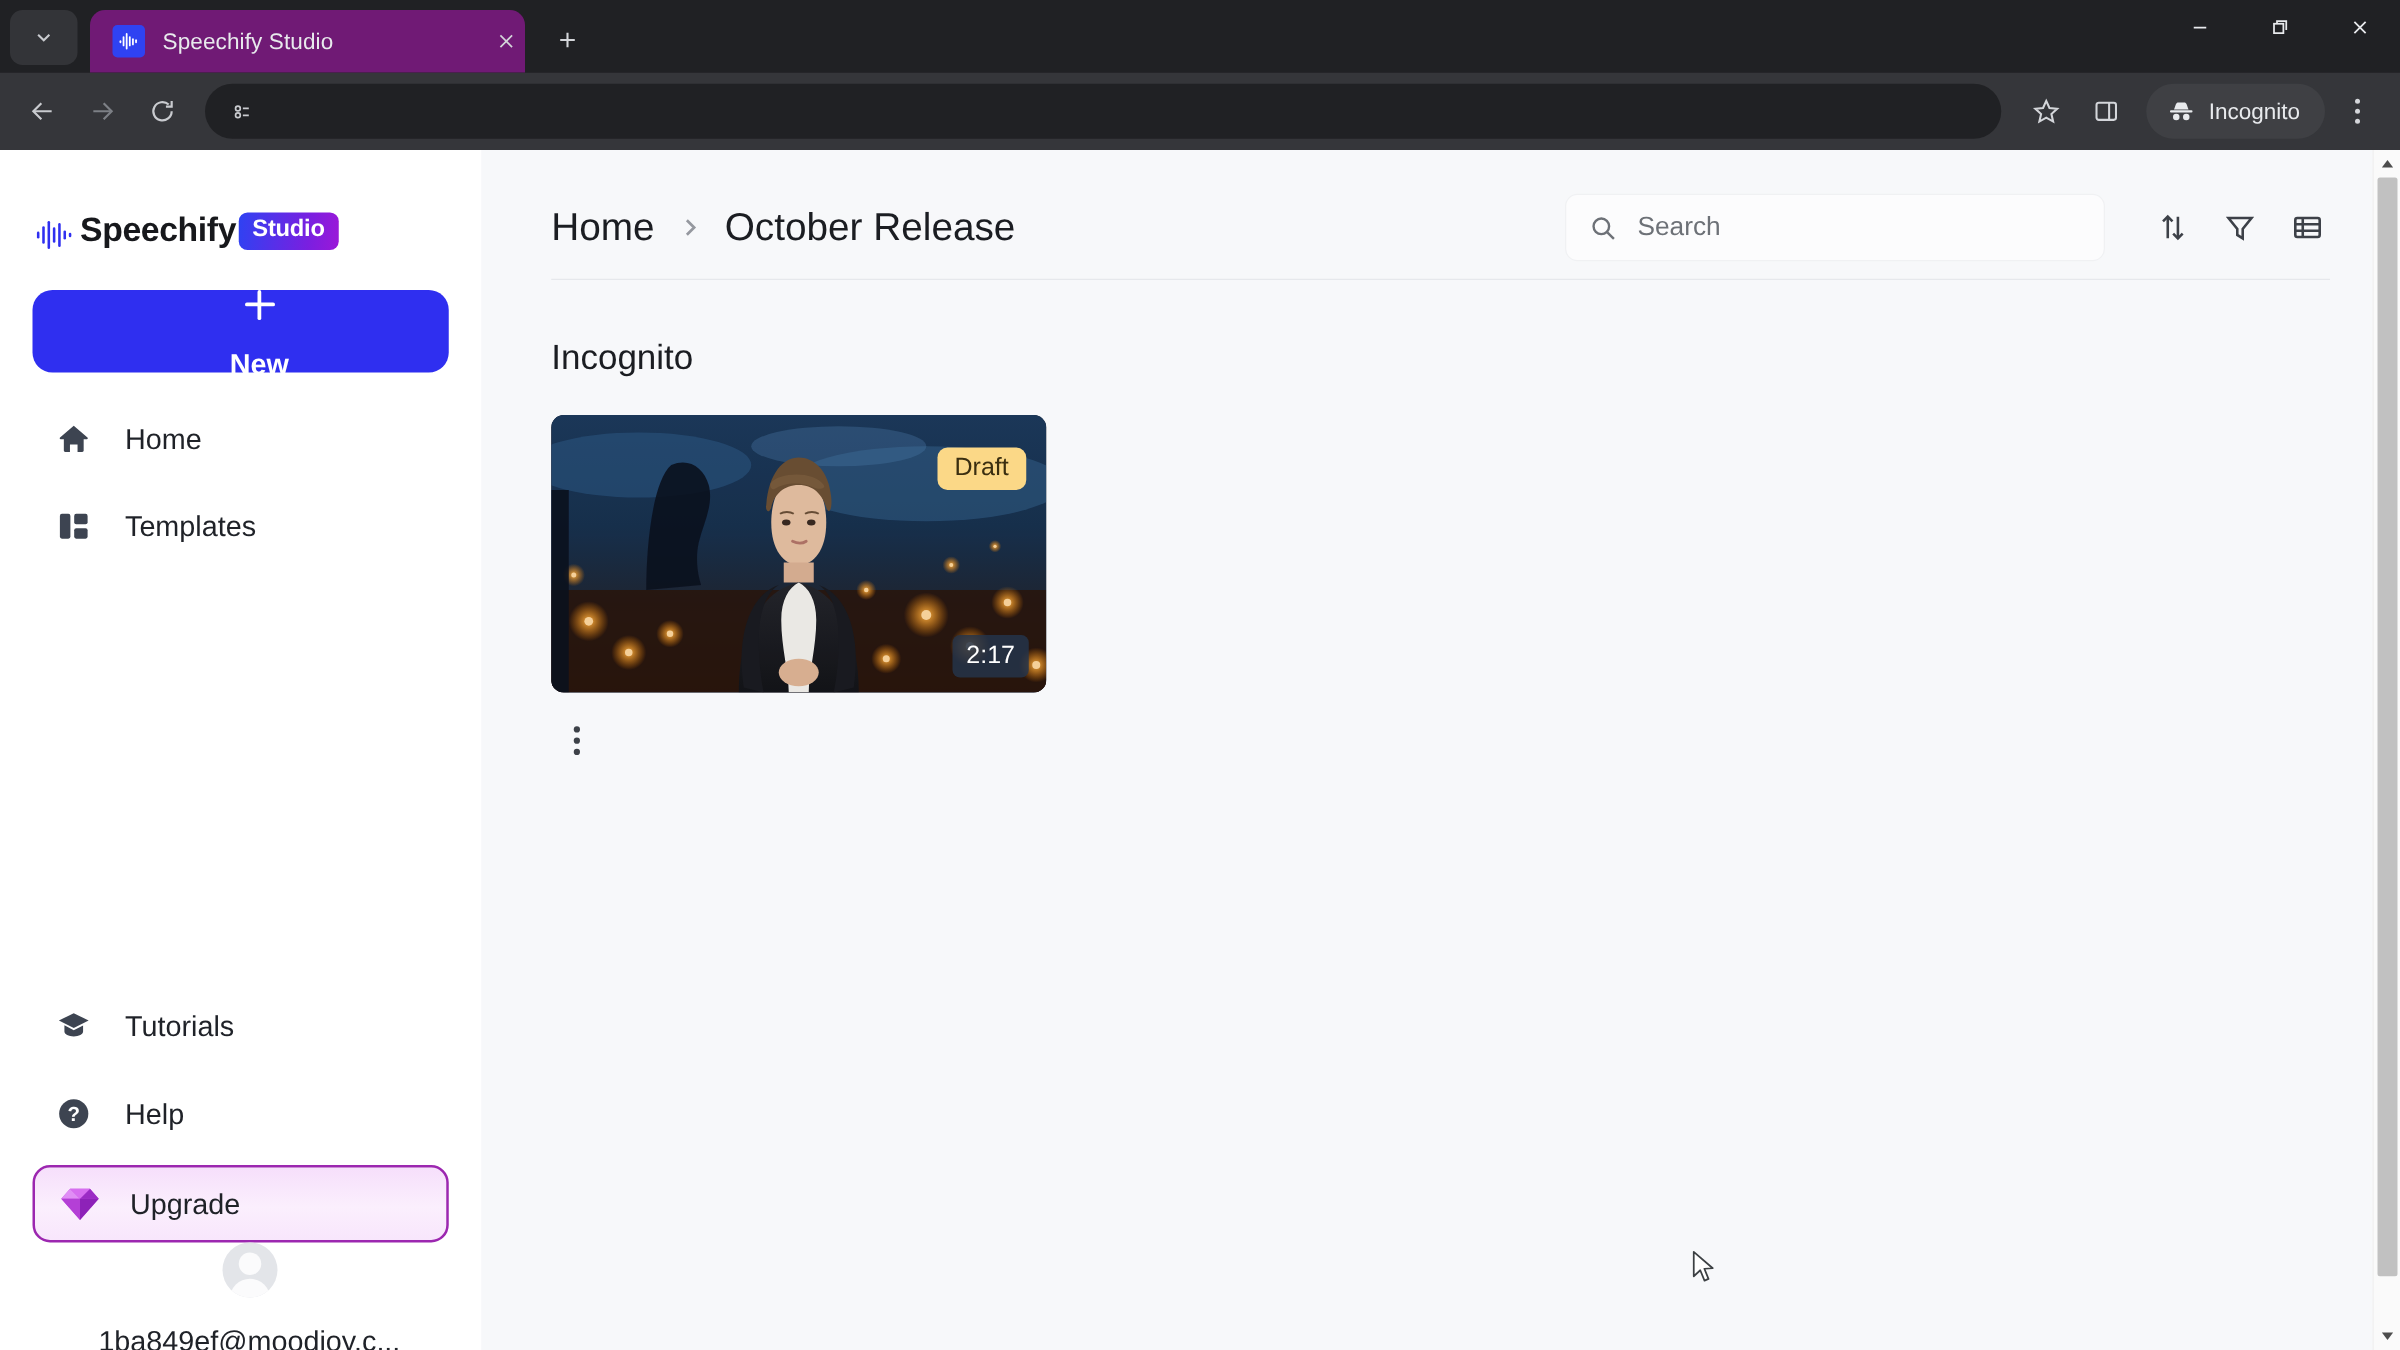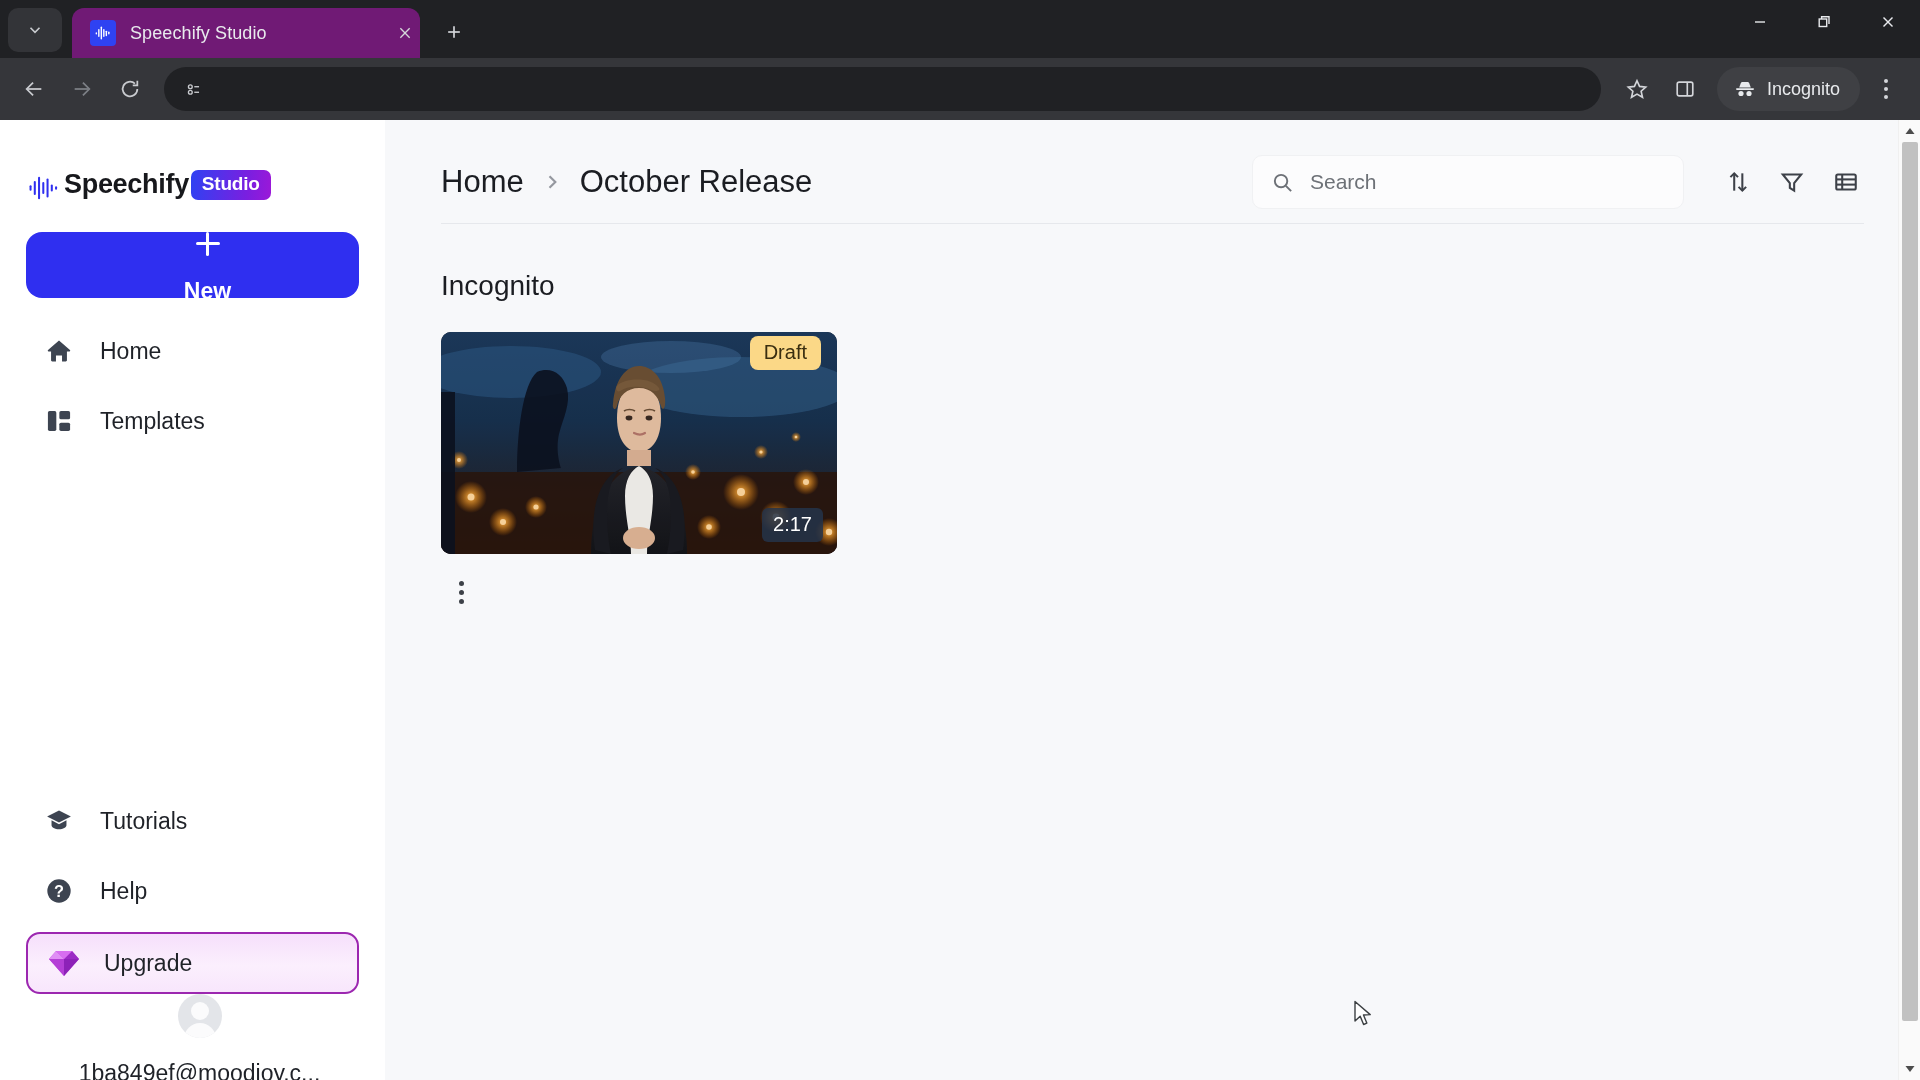--- a/index.html
+++ b/index.html
@@ -167,21 +167,21 @@
 
   .grid { display: flex; flex-wrap: wrap; gap: 40px; margin-top: 30px; }
 
   .card { width: 396px; }
   .thumb {
     width: 396px; height: 222px; border-radius: 10px; overflow: hidden; position: relative;
     background: #0a1022;
   }
   .thumb svg { position: absolute; inset: 0; width: 100%; height: 100%; display: block; }
   .badge-draft {
-    position: absolute; top: 4px; right: 16px; background: #fbd887; color: #3a2e10;
+    position: absolute; top: 26px; right: 16px; background: #fbd887; color: #3a2e10;
     font-size: 20px; border-radius: 8px; padding: 4px 14px 6px 14px; line-height: 1.2;
   }
   .badge-time {
     position: absolute; right: 14px; bottom: 12px; background: rgba(36,52,74,.85); color: #fff;
     font-size: 20px; border-radius: 6px; padding: 4px 11px 6px 11px; line-height: 1.2;
   }
   .card-body { display: flex; align-items: flex-start; margin-top: 14px; }
   .card-texts { flex: 1 1 auto; }
   .card-title { font-size: 22px; color: #1b1d22; line-height: 1.35; }
   .card-meta { display: flex; align-items: center; gap: 10px; margin-top: 3px; }

